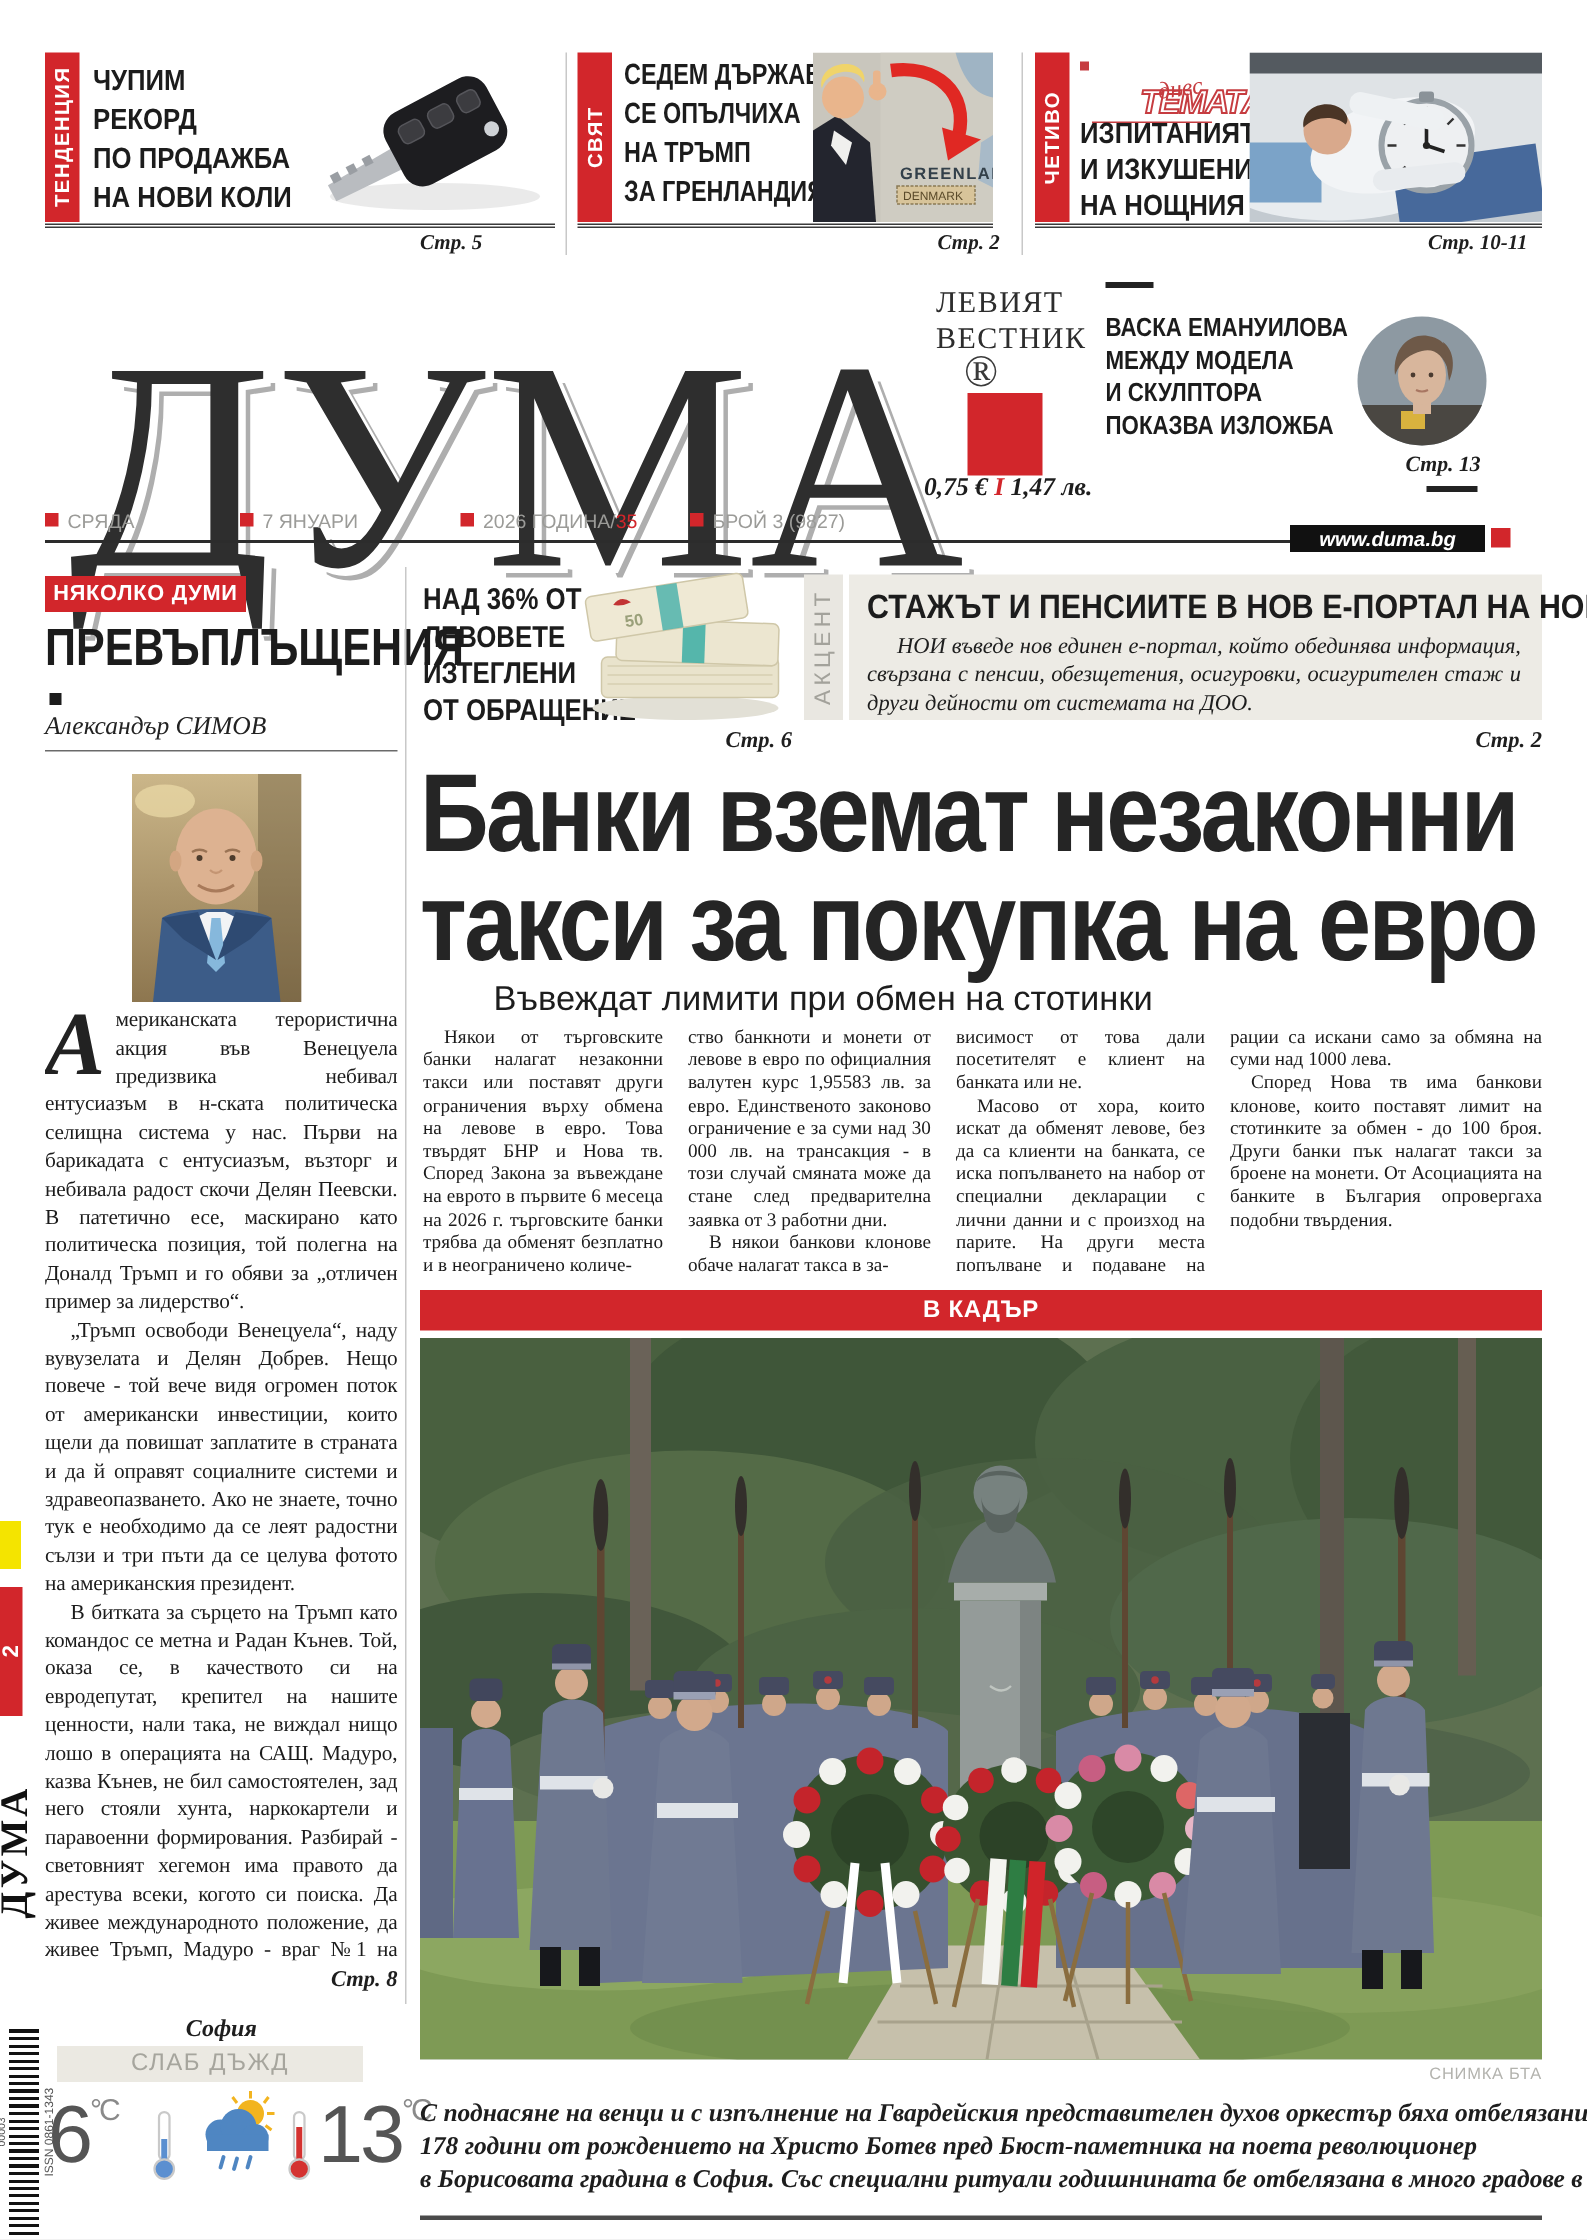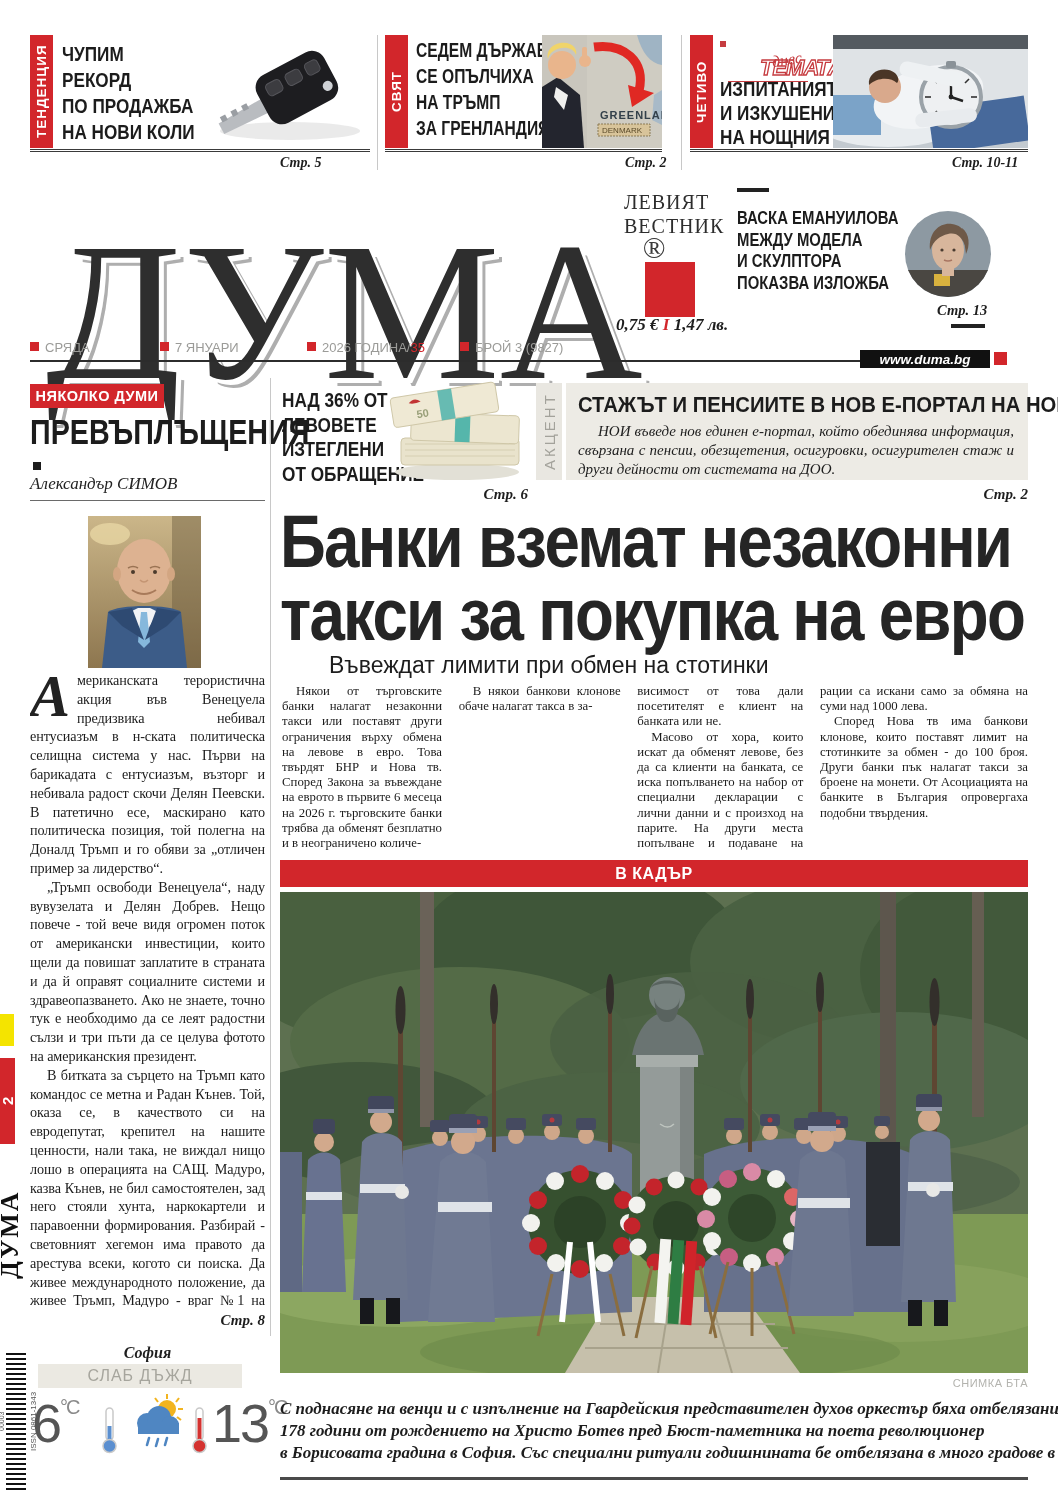--- a/index.html
+++ b/index.html
@@ -350,20 +350,21 @@
     <span class="cl" style="font-size:74px;line-height:73px;letter-spacing:-2px;transform:scaleX(.86);color:#252525;">Банки вземат незаконни</span>
     <span class="cl" style="font-size:74px;line-height:73px;letter-spacing:-2px;transform:scaleX(.86);color:#252525;">такси за покупка на евро</span>
   </div>
   <div class="abs" style="left:282px;top:652px;font-size:23px;color:#1d1d1d;margin-left:47px;">Въвеждат лимити при обмен на стотинки</div>
 
   <div class="abs" style="left:282px;top:684px;width:746px;height:172px;display:flex;justify-content:space-between;overflow:hidden;">
     <div style="width:160px;">
       <p class="colp" style="text-indent:14px;">Някои от търговските банки налагат незаконни такси или поставят други ограничения върху обмена на левове в евро. Това твърдят БНР и Нова тв. Според Закона за въвеждане на еврото в първите 6 месеца на 2026 г. търговските банки трябва да обменят безплатно и в неограничено количе-</p>
     </div>
     <div style="width:162px;">
+      <p class="colp">ство банкноти и монети от левове в евро по официалния валутен курс 1,95583 лв. за евро. Единственото законово ограничение е за суми над 30 000 лв. на трансакция - в този случай смяната може да стане след предварителна заявка от 3 работни дни.</p>
       <p class="colp ind">В някои банкови клонове обаче налагат такса в за-</p>
     </div>
     <div style="width:166px;">
       <p class="colp">висимост от това дали посетителят е клиент на банката или не.</p>
       <p class="colp ind">Масово от хора, които искат да обменят левове, без да са клиенти на банката, се иска попълването на набор от специални декларации с лични данни и с произход на парите. На други места попълване и подаване на декла-</p>
     </div>
     <div style="width:208px;">
       <p class="colp">рации са искани само за обмяна на суми над 1000 лева.</p>
       <p class="colp ind">Според Нова тв има банкови клонове, които поставят лимит на стотинките за обмен - до 100 броя. Други банки пък налагат такси за броене на монети. От Асоциацията на банките в България опровергаха подобни твърдения.</p>
     </div>

